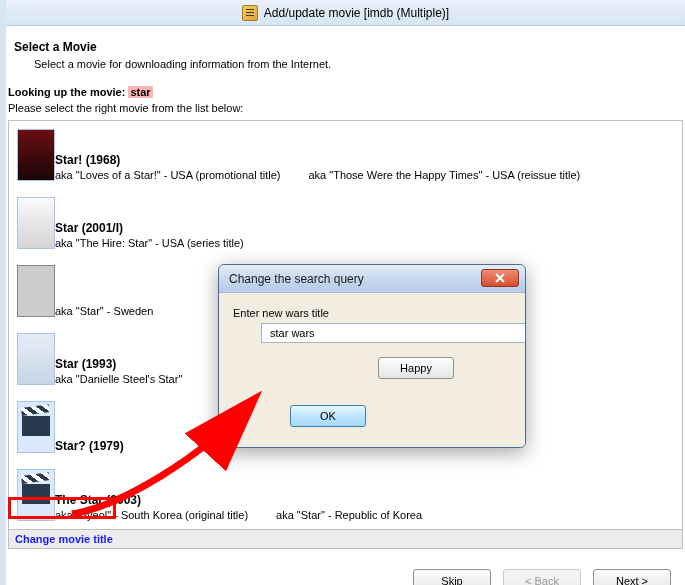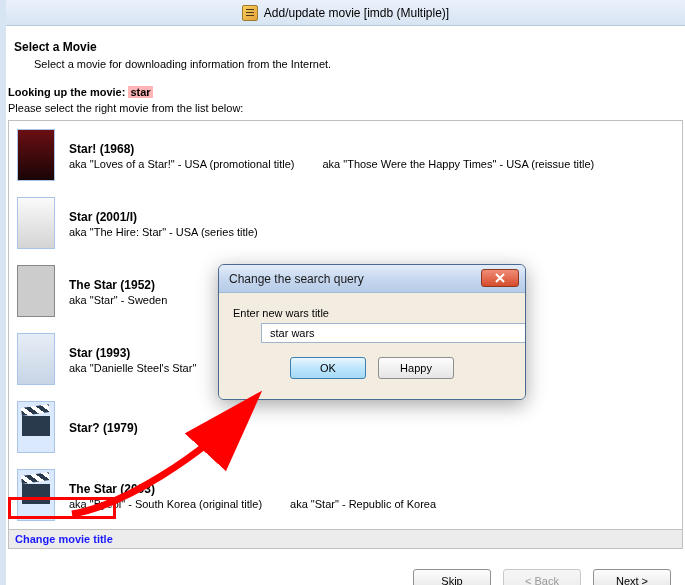--- a/index.html
+++ b/index.html
@@ -73,23 +73,22 @@
     font-size: 11px;
   }
   .result-list {
     border: 1px solid #c0c0c0;
     border-bottom: none;
     background: #fff;
     margin: 0 2px;
   }
   .result-row {
     display: flex;
-    align-items: center;
+    align-items: flex-end;
     padding: 8px 8px;
-    gap: 14px;
   }
   .thumb {
     width: 38px;
     height: 52px;
     background: #dbe9ff;
     position: relative;
     flex-shrink: 0;
     border: 1px solid #aac3e8;
   }
   .thumb.dvd {
@@ -240,20 +239,21 @@
     border-radius:3px;
     font-size:11px;
     font-family:inherit;
     cursor:pointer;
     border:1px solid #8f8f8f;
     background: linear-gradient(to bottom,#fdfdfd,#e5e5e5);
   }
   .modal-btn.primary {
     border:1px solid #3c7fb1;
     background: linear-gradient(to bottom,#eaf6fd 0%, #bde6fd 50%, #a7d9f5 100%);
+    margin-top: 48px;
   }
 
   
   .arrow-svg {
     position:absolute;
     left: 62px;
     top: 386px;
     width: 200px;
     height: 140px;
     z-index: 60;
@@ -309,21 +309,20 @@
             <span>aka "The Hire: Star" - USA (series title)</span>
           </div>
         </div>
       </div>
 
       <div class="result-row">
         <div class="thumb p3 dvd">
             <div class="poster"></div>
           </div>
         <div class="result-body">
-          <div class="result-title">The Star (1952)</div>
           <div class="result-aka">
             <span>aka  "Star" - Sweden</span>
           </div>
         </div>
       </div>
 
       <div class="result-row">
         <div class="thumb p4">
             <div class="poster"></div>
           </div>

